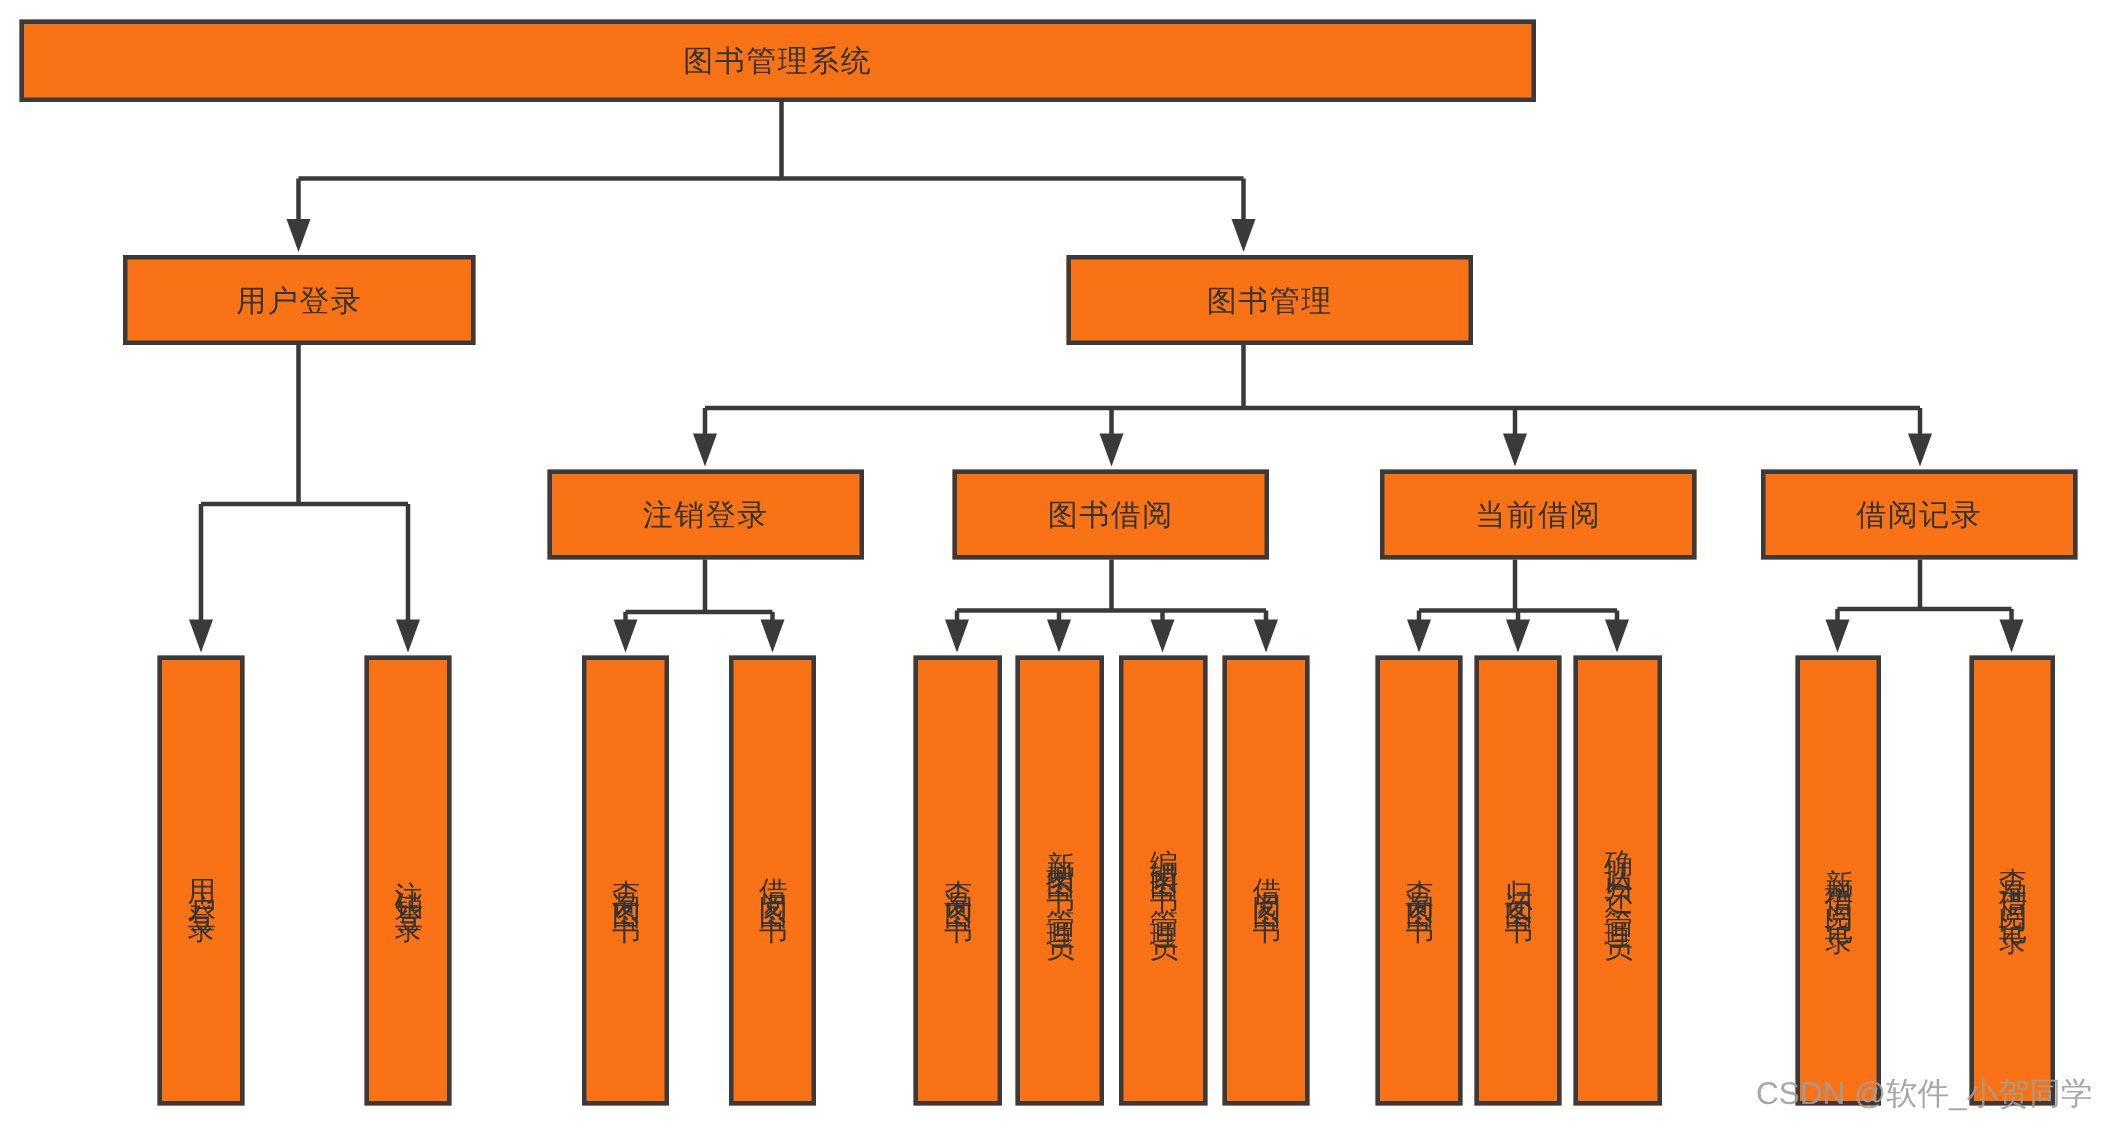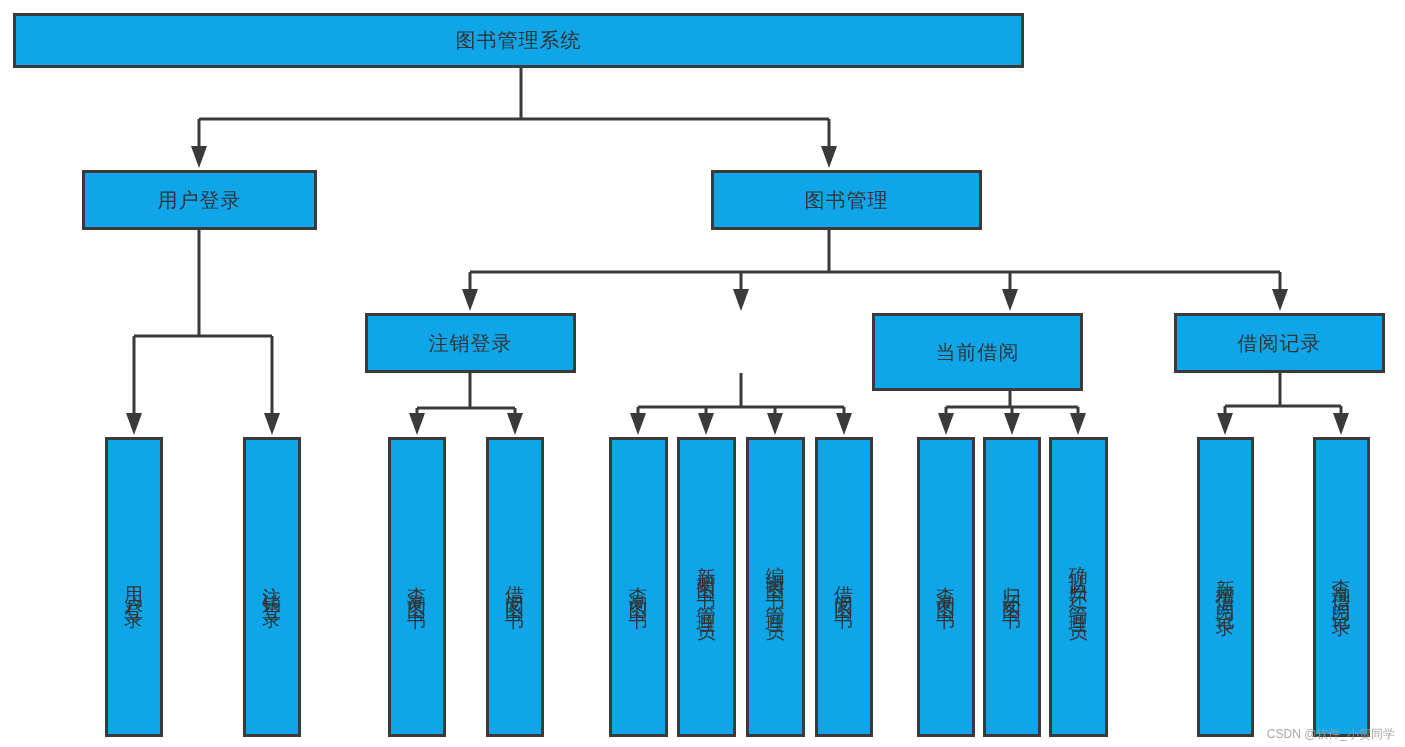--- a/index.html
+++ b/index.html
@@ -16,39 +16,39 @@
     background:var(--bg);
     font-family:"Liberation Sans",sans-serif;
     overflow:hidden;
   }
   #connectors{position:absolute;left:0;top:0;width:1405px;height:747px;}
   #connectors path{stroke:var(--line);stroke-width:3;fill:none;}
   #connectors polygon{fill:var(--line);stroke:none;}
   .node{
     position:absolute;
     border:3px solid var(--line);
-    background:#0ea5e9;
+    background:#f97316;
     display:flex;align-items:center;justify-content:center;
     color:var(--text);
     font-size:20px;
     letter-spacing:1px;
     z-index:2;
   }
   .leaf span{
     writing-mode:vertical-rl;
     text-orientation:mixed;
     font-size:19px;
     letter-spacing:8px;
     line-height:1;
     color:var(--text);
   }
   #watermark{
     position:absolute;
     right:10px;bottom:4px;
-    font-size:12px;
+    font-size:21px;
     color:var(--wm);
     opacity:.9;
     z-index:3;
     white-space:nowrap;
   }
 </style>
 </head>
 <body>
 
 <div id="stage">
@@ -110,21 +110,24 @@
   <div class="node" style="left:82px;top:170px;width:235px;height:60px;">
     <span>用户登录</span>
   </div>
   <div class="node" style="left:711px;top:170px;width:271px;height:60px;">
     <span>图书管理</span>
   </div>
 
   <div class="node" style="left:365px;top:313px;width:211px;height:60px;">
     <span>注销登录</span>
   </div>
-  <div class="node" style="left:872px;top:313px;width:211px;height:78px;justify-content:center;">
+  <div class="node" style="left:635px;top:313px;width:211px;height:60px;">
+    <span>图书借阅</span>
+  </div>
+  <div class="node" style="left:920px;top:313px;width:211px;height:60px;justify-content:center;">
     <span>当前借阅</span>
   </div>
   <div class="node" style="left:1174px;top:313px;width:211px;height:60px;">
     <span>借阅记录</span>
   </div>
 
   <div class="node leaf" style="left:105px;top:437px;width:58px;height:300px;">
     <span>用户登录</span>
   </div>
   <div class="node leaf" style="left:243px;top:437px;width:58px;height:300px;">

